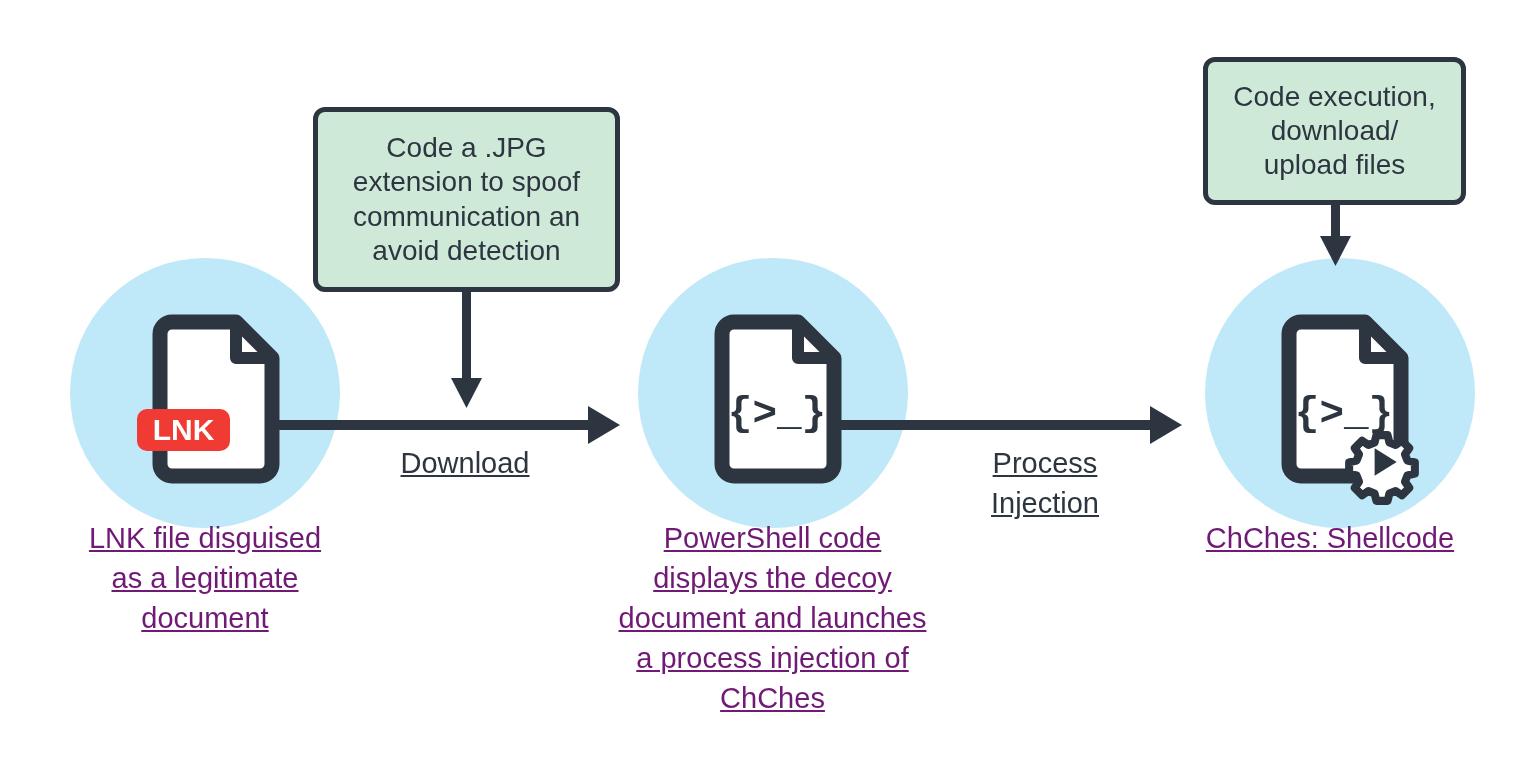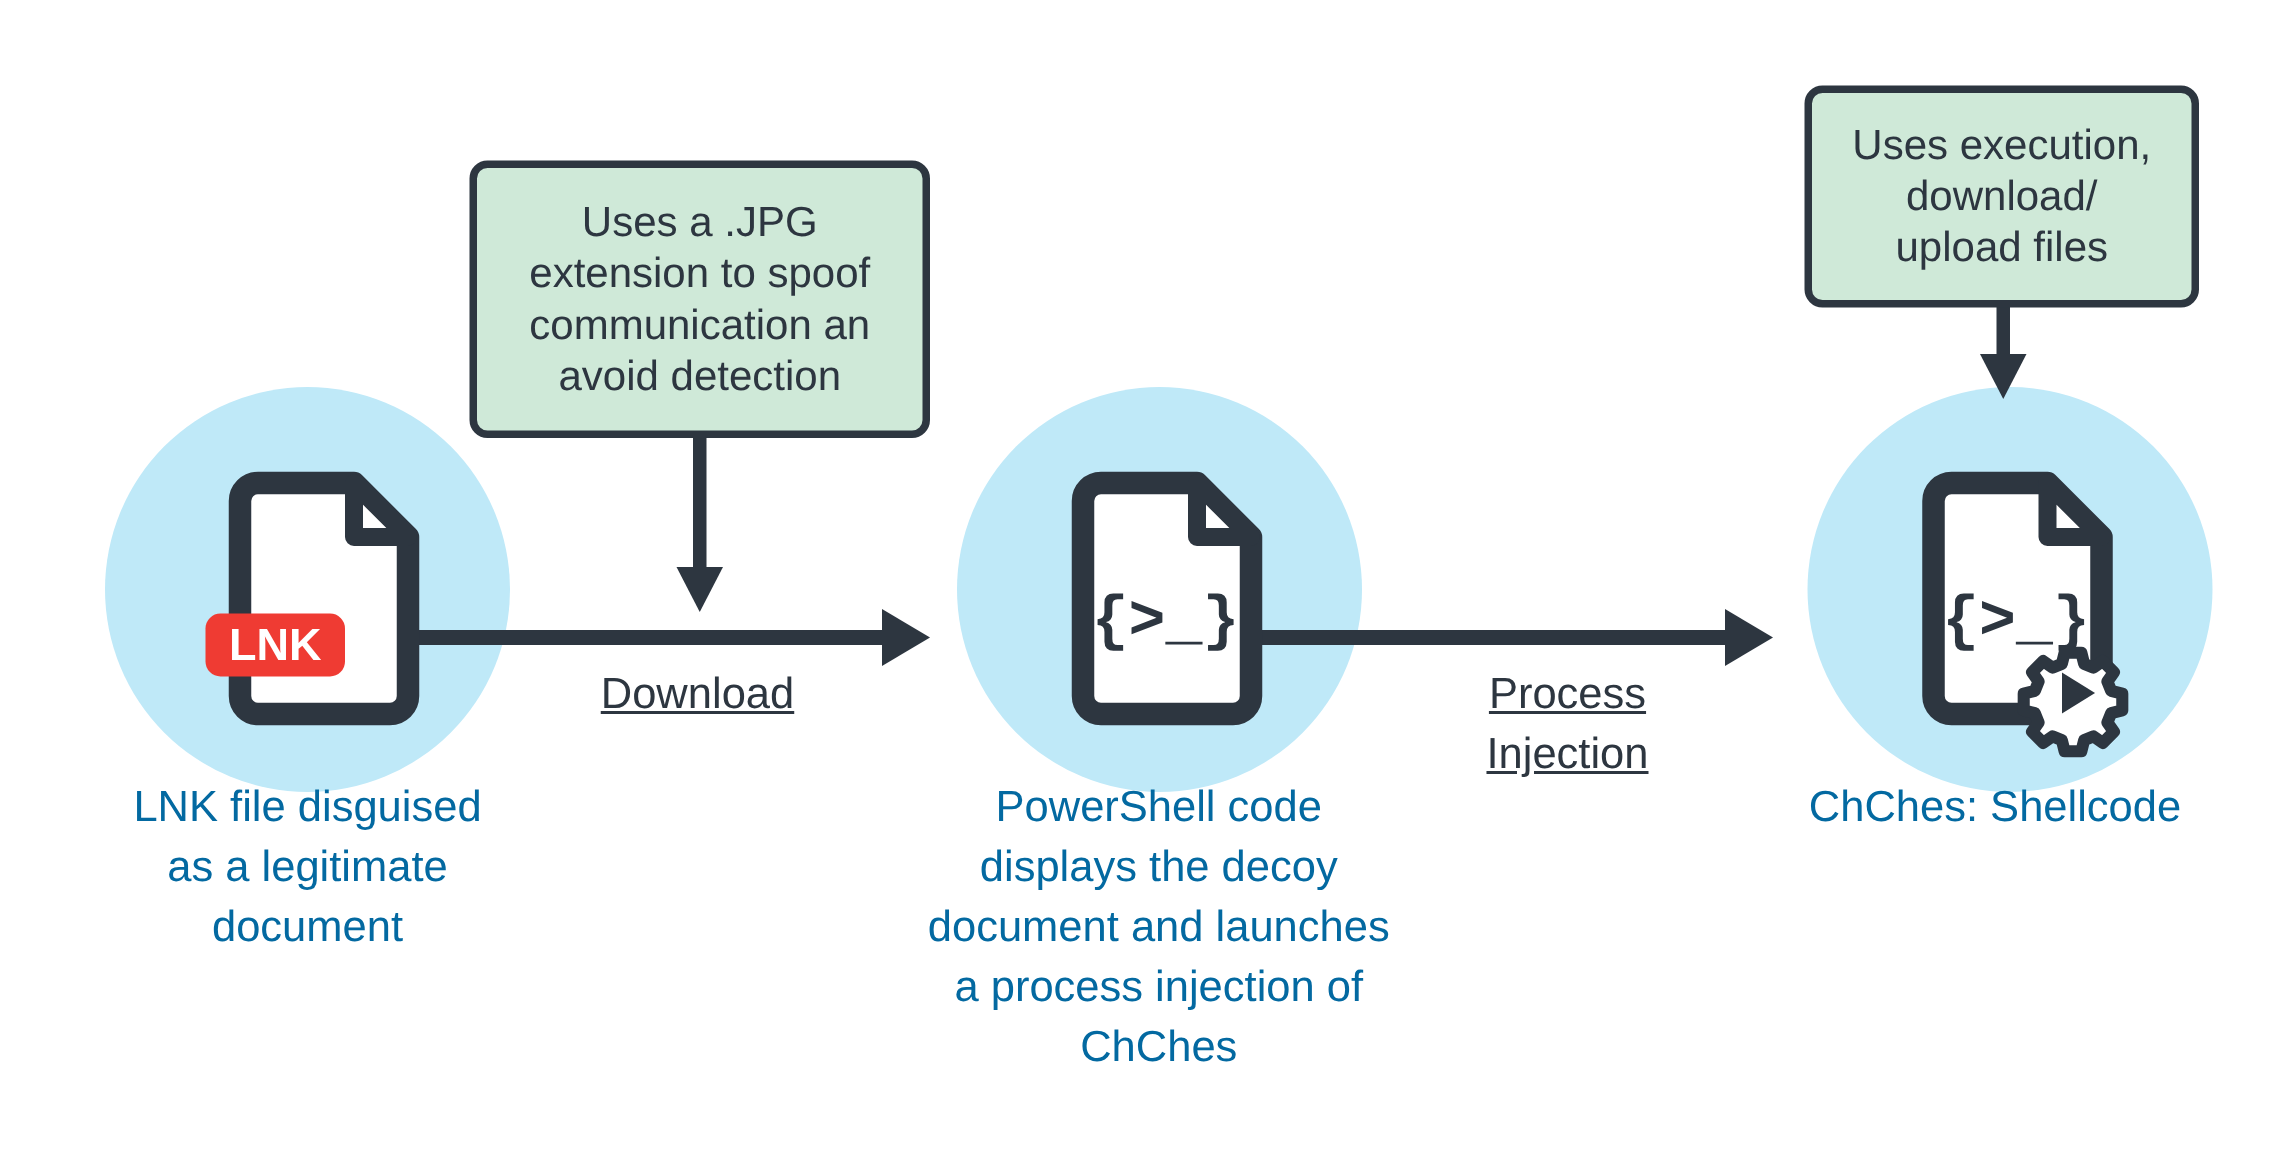--- a/index.html
+++ b/index.html
@@ -55,22 +55,23 @@
     top: 57px;
     width: 263px;
     height: 148px;
     font-size: 28px;
   }
   .node-caption {
     position: absolute;
     text-align: center;
     font-size: 29px;
     line-height: 1.38;
-    color: #0369a1;
+    color: #701a75;
     white-space: pre-line;
+    text-decoration: underline;
   }
   #caption-lnk  { left: 40px;  top: 518px; width: 330px; }
   #caption-ps   { left: 570px; top: 518px; width: 405px; }
   #caption-chches { left: 1150px; top: 518px; width: 360px; }
   .edge-label {
     position: absolute;
     text-align: center;
     font-size: 29px;
     line-height: 1.38;
     color: #2d3640;
@@ -161,28 +162,28 @@
                  L 41 -3 L 53 0 L 53 18 L 41 21 L 37 31 L 44 41 L 32 53 L 22 46
                  L 12 50 L 9 62 L -9 62 L -12 50 L -22 46 L -32 53 L -44 41
                  L -37 31 L -41 21 L -53 18 L -53 0 L -41 -3 L -37 -13 L -44 -23
                  L -32 -35 L -22 -28 L -12 -32 Z" fill="#ffffff" stroke="#2d3640" stroke-width="13" stroke-linejoin="round" transform="scale(0.62) translate(0,-9)"></path>
         <path d="M -7 -13 L 14 0 L -7 13 Z" fill="#2d3640" transform="translate(0,-6) scale(1.05)"></path>
       </g>
     </g>
   </svg>
 
   <div class="callout" id="callout-jpg">
-    <span class="callout-text">Uses a .JPG
+    <span class="callout-text">Code a .JPG
 extension to spoof
 communication an
 avoid detection</span>
   </div>
 
   <div class="callout" id="callout-exec">
-    <span class="callout-text">Uses execution,
+    <span class="callout-text">Code execution,
 download/
 upload files</span>
   </div>
 
   <div class="edge-label" id="label-download">Download</div>
   <div class="edge-label" id="label-injection">Process
 Injection</div>
 
   <div class="node-caption" id="caption-lnk">LNK file disguised
 as a legitimate

